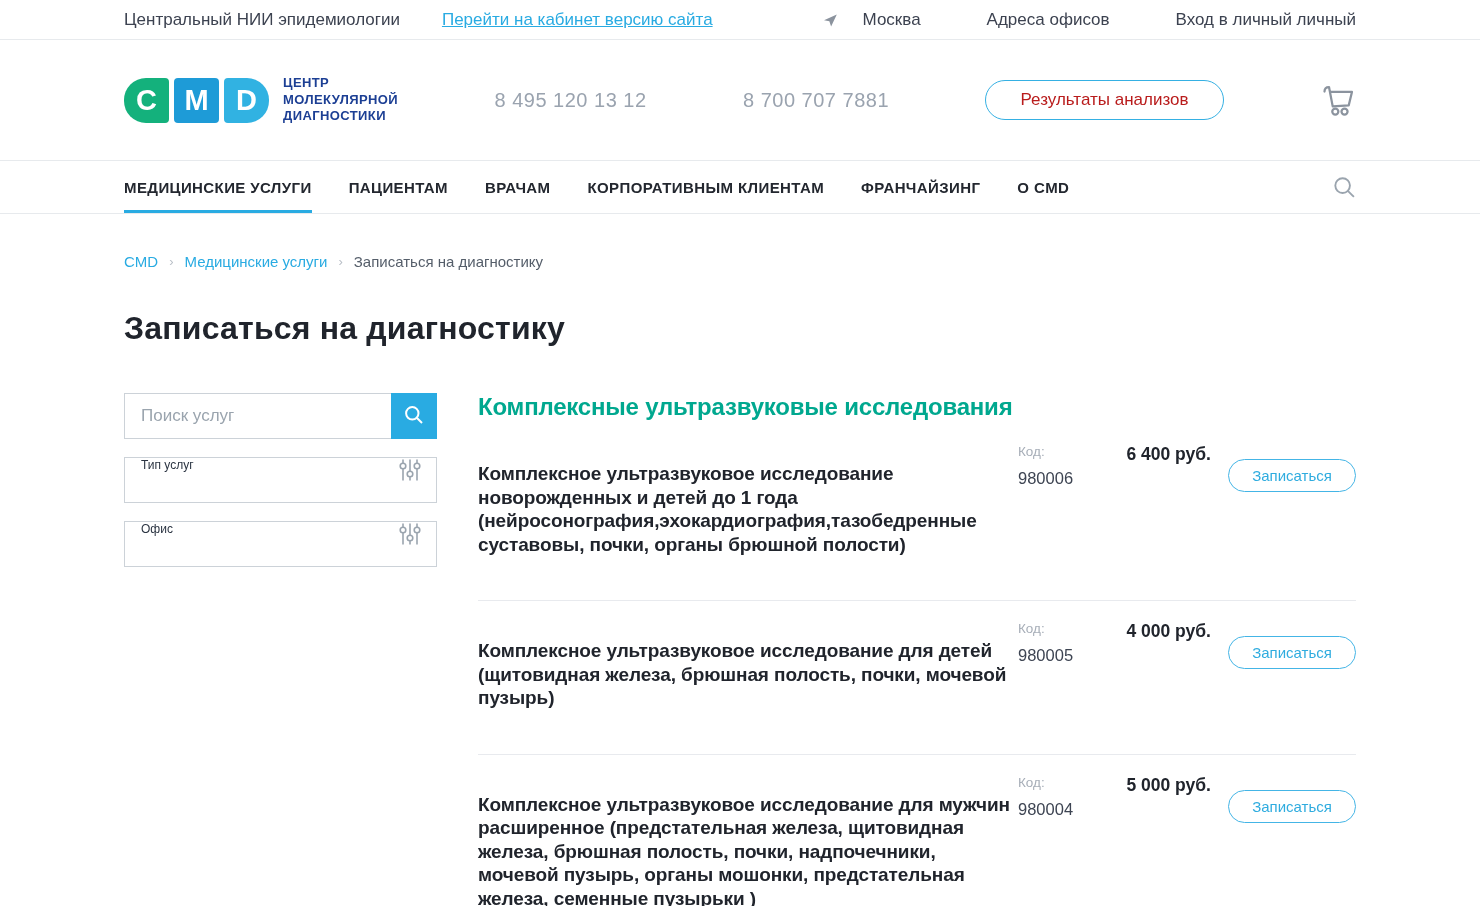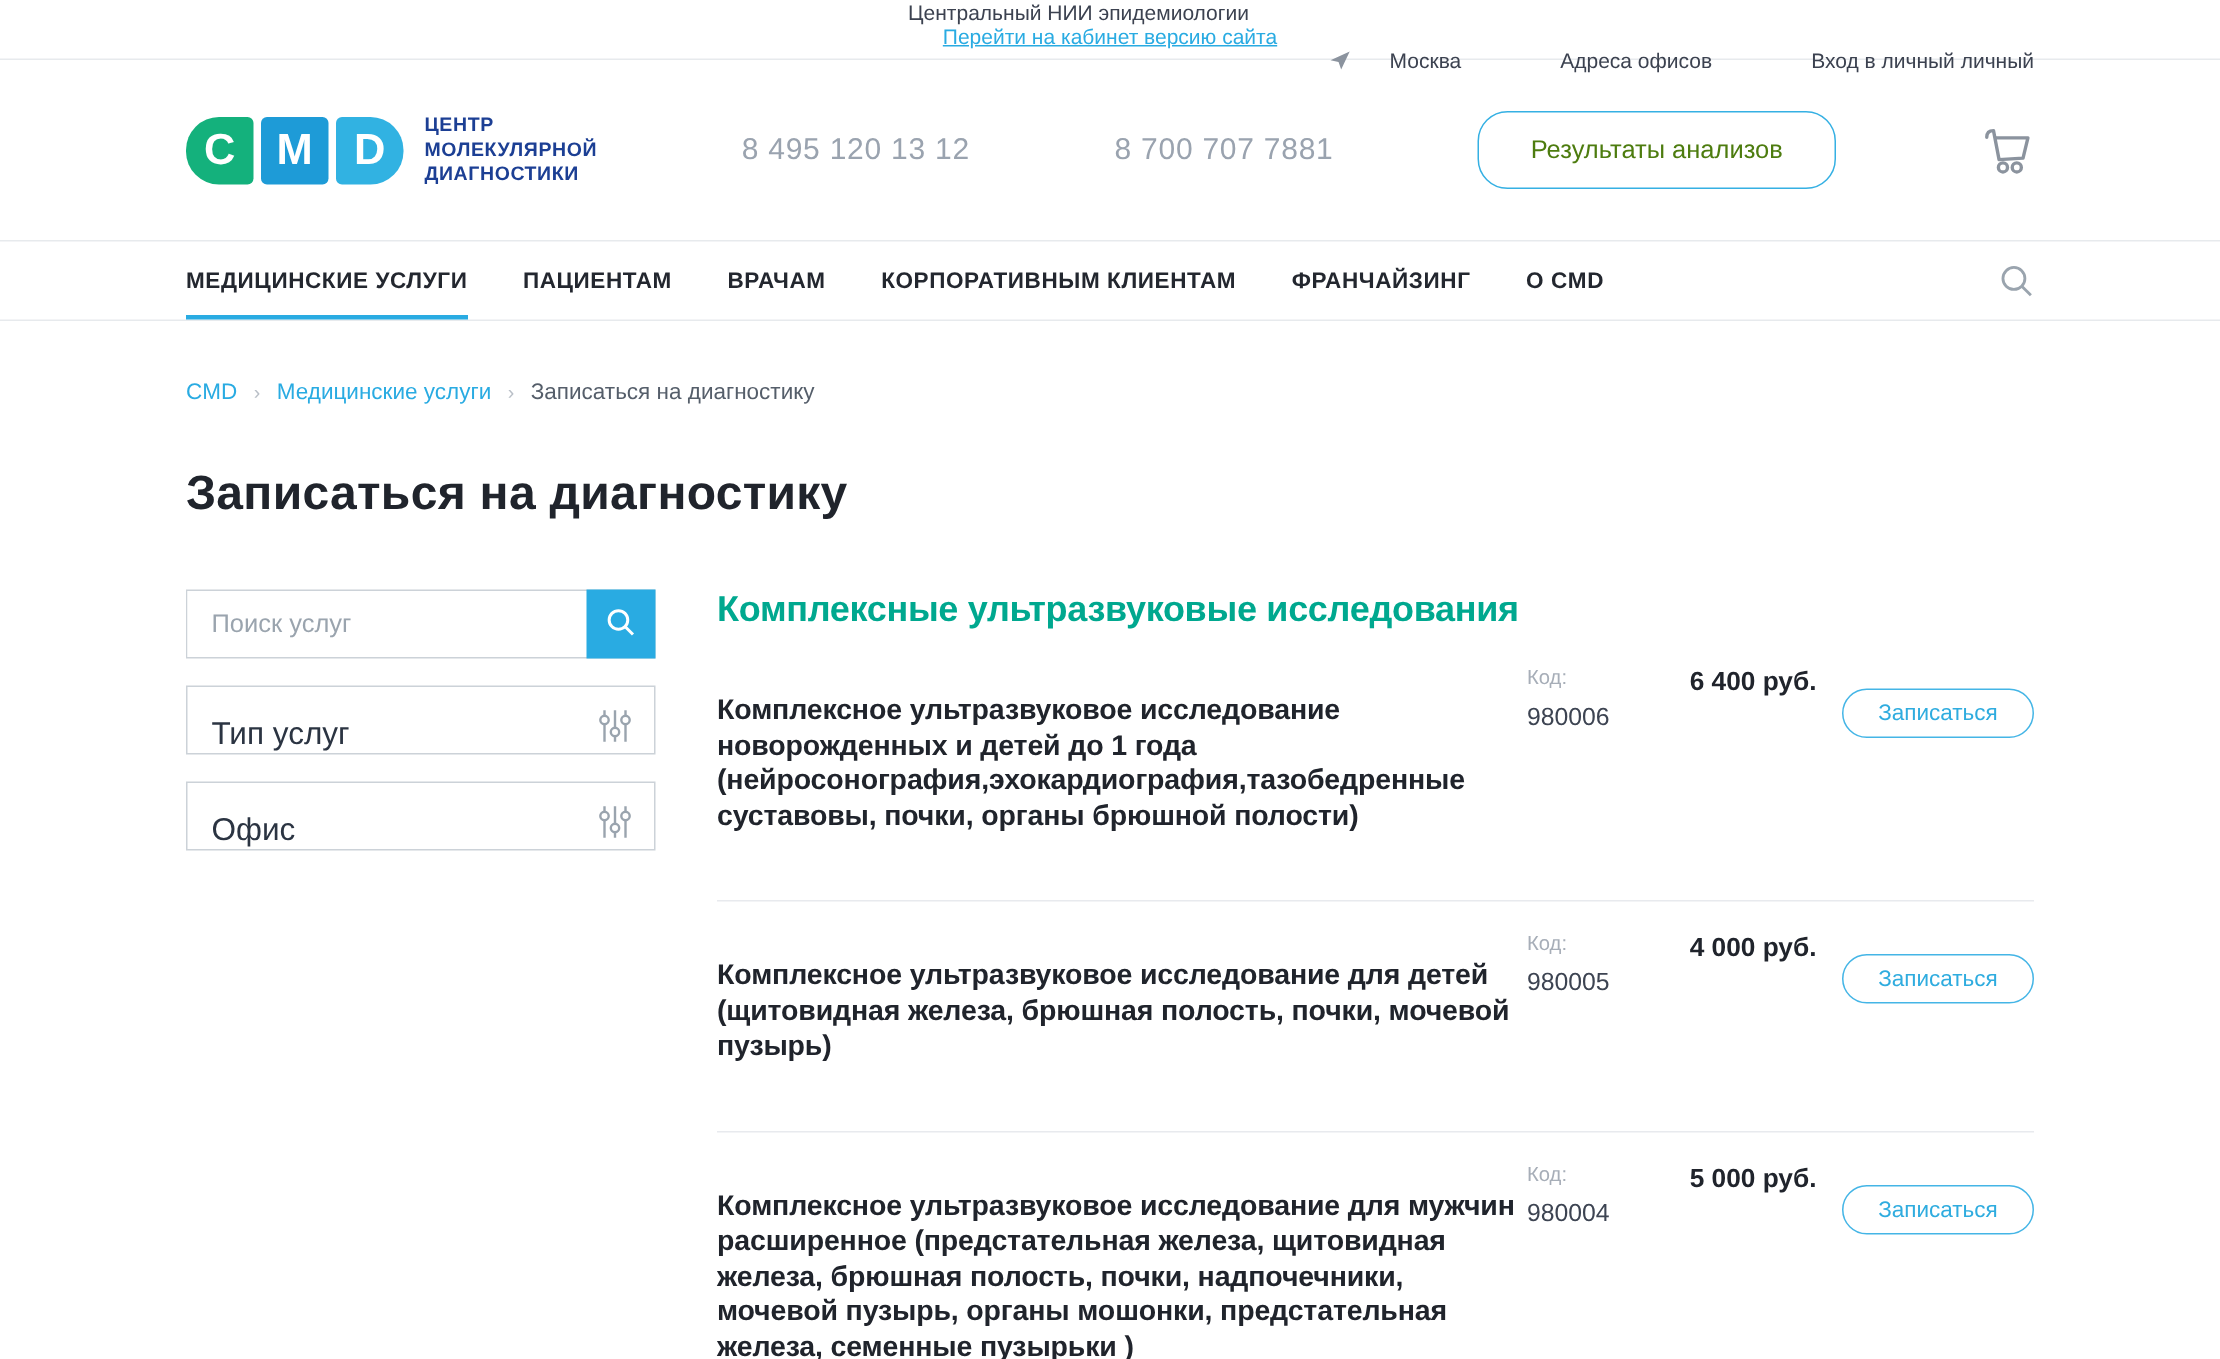--- a/index.html
+++ b/index.html
@@ -2,42 +2,42 @@
 <html><head>
 <meta charset="utf-8">
 <style>
   * { margin:0; padding:0; box-sizing:border-box; }
   html,body { width:1480px; height:906px; overflow:hidden; background:#fff;
     font-family:"Liberation Sans", sans-serif; color:#20242c; }
   .container { width:1232px; margin:0 auto; }
 
   
   .topbar { height:40px; border-bottom:1px solid #e7eaed; }
-  .topbar-inner { display:flex; align-items:center; height:100%; font-size:14px; color:#3c4250;flex-direction:column; }
+  .topbar-inner { display:flex; align-items:center; height:100%; font-size:17px; color:#3c4250; }
   .org { margin-right:42px; }
   .old-site { color:#29abe2; text-decoration:underline; cursor:pointer; }
   .topbar-right { margin-left:auto; display:flex; align-items:center; gap:66px; }
   .city { display:flex; align-items:center; gap:25px; }
   .loc-icon svg { display:block; }
 
   
   .header { height:121px; border-bottom:1px solid #e7eaed; }
   .header-inner { display:flex; align-items:center; height:100%; justify-content:space-between; }
   .logo { display:flex; align-items:center; cursor:pointer; }
   .logo-blocks { display:flex; gap:5px; }
   .logo-block { width:45px; height:45px; display:flex; align-items:center; justify-content:center;
     color:#fff; font-size:29px; font-weight:700; }
   .b-c { background:#14b17c; border-radius:22px 4px 4px 22px; }
   .b-m { background:#1e9bd7; border-radius:4px; }
   .b-d { background:#31b2e2; border-radius:4px 22px 22px 4px; }
   .logo-tagline { margin-left:14px; font-size:13px; font-weight:700; color:#1c3f94;
     line-height:16.5px; letter-spacing:0.4px; }
   .phone { font-size:20px; color:#9aa3af; letter-spacing:0.5px; cursor:pointer; }
-  .results-btn { height:52px; padding:0 34px; border-radius:20px; border:1px solid #35b0e3;
-    color:#4d7c0f; font-size:17px; background:#fff; cursor:pointer; font-family:inherit; }
+  .results-btn { height:40px; padding:0 34px; border-radius:20px; border:1px solid #35b0e3;
+    color:#b91c1c; font-size:17px; background:#fff; cursor:pointer; font-family:inherit; }
   .cart { cursor:pointer; display:flex; align-items:center; }
 
   
   .nav { height:53px; border-bottom:1px solid #e7eaed; }
   .nav-inner { display:flex; align-items:stretch; height:100%; gap:37px; }
   .nav-item { display:flex; align-items:center; font-size:15px; font-weight:700;
     letter-spacing:0.4px; color:#23272f; position:relative; cursor:pointer; white-space:nowrap; }
   .nav-item.active::after { content:""; position:absolute; left:0; right:0; bottom:0;
     height:3px; background:#29abe2; }
   .nav-search { margin-left:auto; display:flex; align-items:center; cursor:pointer; }
@@ -52,22 +52,22 @@
   
   .content { display:flex; margin-top:46px; gap:41px; }
   .filters { width:313px; flex:none; }
   .search-box { height:46px; border:1px solid #ccd2d8; display:flex; align-items:stretch; }
   .search-input { flex:1; border:none; outline:none; padding:0 16px; font-size:17px;
     color:#39404c; font-family:inherit; min-width:0; }
   .search-input::placeholder { color:#9aa4ae; }
   .search-btn { width:46px; flex:none; background:#29abe2; border:none; display:flex;
     align-items:center; justify-content:center; cursor:pointer; margin:-1px -1px -1px 0; }
   .filter-box { height:46px; border:1px solid #ccd2d8; margin-top:18px; display:flex;
-    align-items:flex-end; justify-content:space-between; padding:0 14px 0 16px;
-    font-size:21px; color:#2b3442; cursor:pointer; }
+    align-items:flex-start; justify-content:space-between; padding:0 14px 0 16px;
+    font-size:12px; color:#2b3442; cursor:pointer; }
 
   .main { flex:1; min-width:0; }
   .section-heading { font-size:24px; font-weight:700; color:#00a88f; letter-spacing:-0.2px;
     margin-bottom:23px; }
 
   .service-row { display:grid; grid-template-columns:540px 88px 105px 1fr;
     padding:20px 0 44px; align-items:start; }
   .service-row:first-child { padding-top:0; }
   .service-row + .service-row { border-top:1px solid #e8eaee; }
   .sr-title { margin-top:18px; font-size:19px; font-weight:700; line-height:23.5px;

